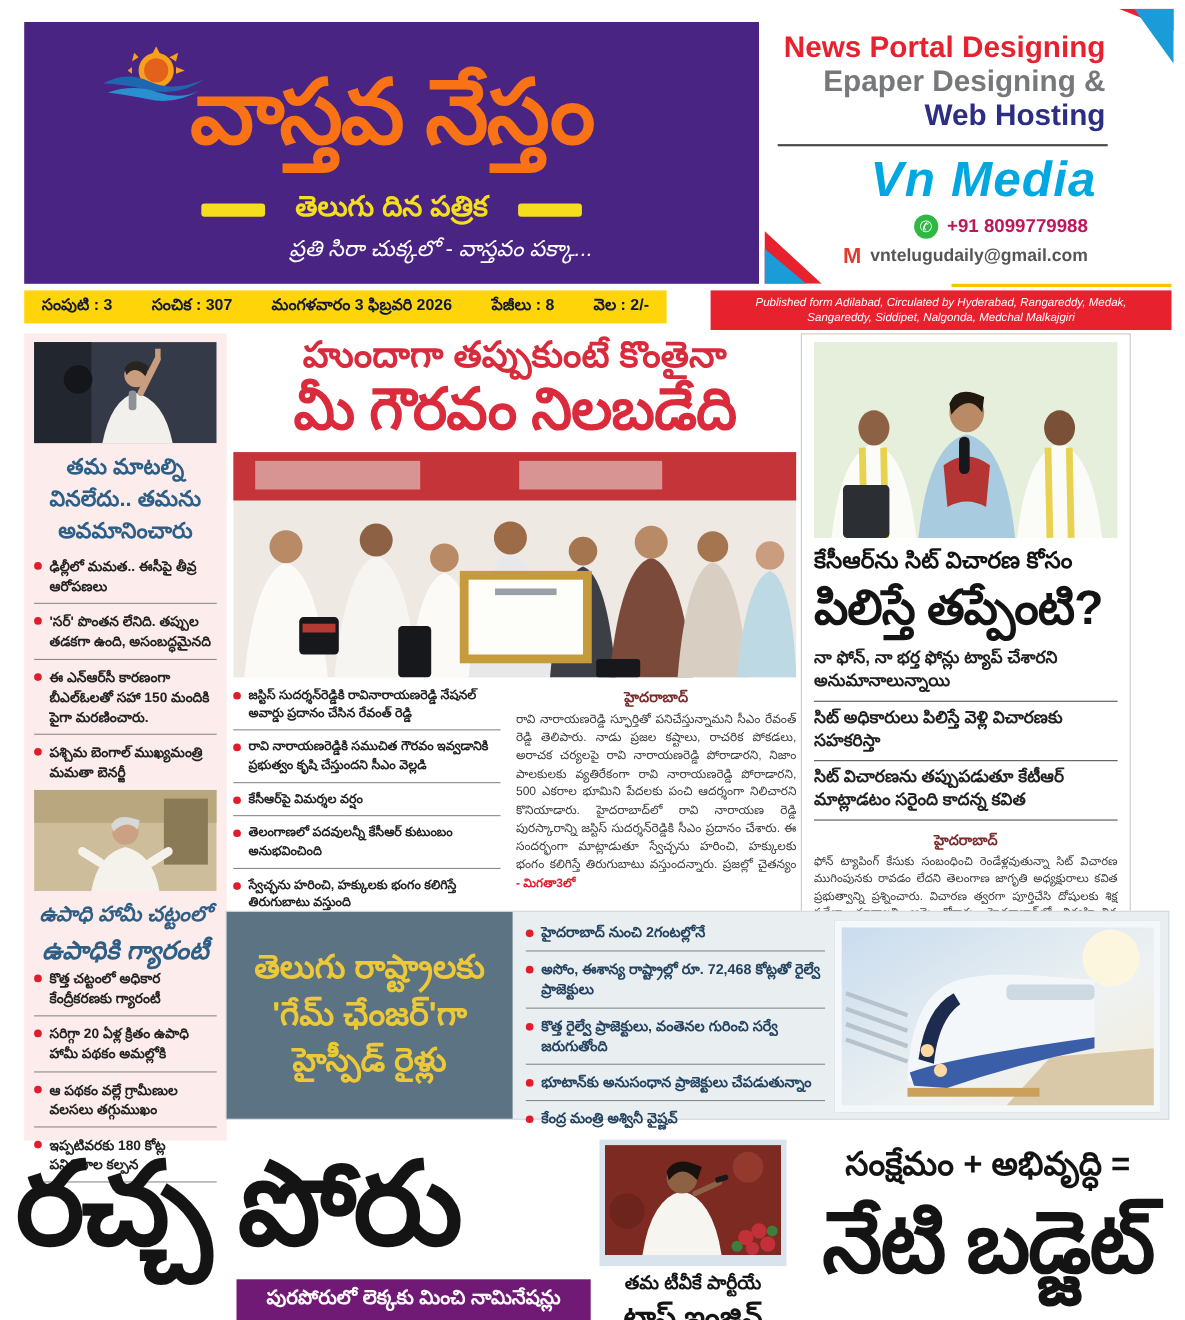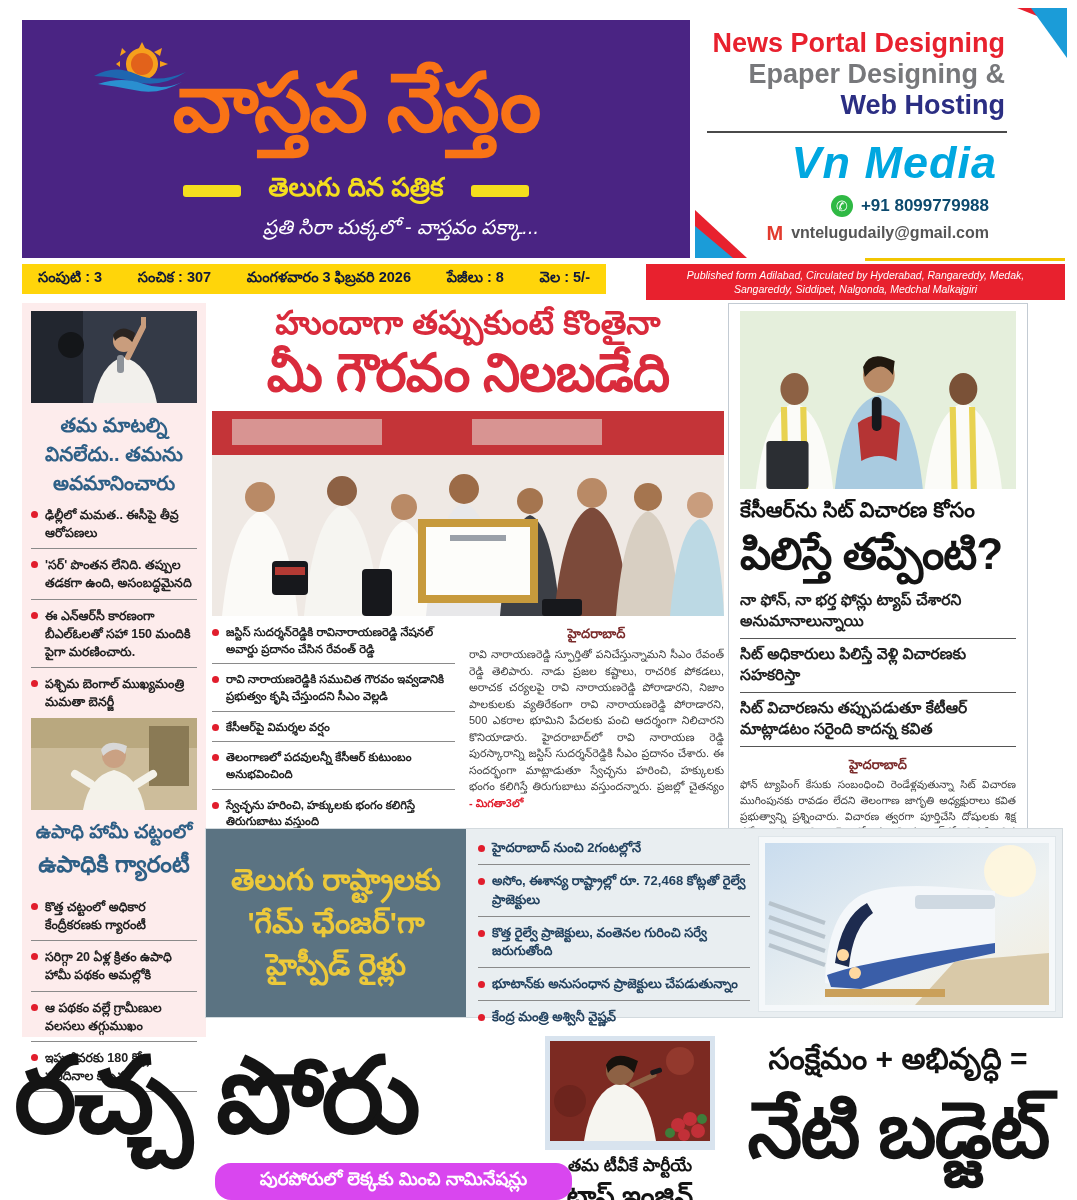--- a/index.html
+++ b/index.html
@@ -23,21 +23,21 @@
   .ad-corner-bl{position:absolute;left:0;bottom:0;}
   .ad-l1{margin-top:20px;text-align:right;padding-right:62px;font-size:27px;font-weight:800;color:#e8212e;}
   .ad-l2{text-align:right;padding-right:62px;font-size:27px;font-weight:800;color:#77787b;}
   .ad-l3{text-align:right;padding-right:62px;font-size:27px;font-weight:800;color:#2b2e83;}
   .ad-divider{width:300px;height:2px;background:#4a4a4a;margin:10px 60px 4px auto;}
   .ad-brand{text-align:right;padding-right:70px;font-size:45px;font-weight:900;font-style:italic;color:#00a7e0;letter-spacing:1px;}
   .ad-row{display:flex;align-items:center;justify-content:flex-end;padding-right:78px;gap:8px;margin-top:6px;}
   .wa-icon{display:inline-flex;align-items:center;justify-content:center;width:22px;height:22px;border-radius:50%;
            background:#2fb944;color:#fff;font-size:14px;}
   .gm-icon{display:inline-block;color:#e23b2e;font-size:20px;font-weight:900;line-height:1;}
-  .ad-phone{font-size:17px;font-weight:700;color:#0c4a6e;}
+  .ad-phone{font-size:17px;font-weight:700;color:#be185d;}
   .ad-email{font-size:16px;font-weight:700;color:#555;}
   .ad-underline{position:absolute;left:865px;top:258px;width:200px;height:3px;background:#f2c500;}
 
   
   .infobar{position:absolute;left:22px;top:264px;width:584px;height:30px;background:#ffd50a;
            display:flex;align-items:center;justify-content:space-between;padding:0 16px;box-sizing:border-box;
            font-size:14.5px;font-weight:700;color:#10183a;}
   .pubbox{position:absolute;left:646px;top:264px;width:419px;height:36px;background:#e8212e;color:#fff;
           font-style:italic;font-size:10.5px;line-height:1.35;display:flex;align-items:center;text-align:center;
           padding:0 14px;box-sizing:border-box;}
@@ -82,22 +82,22 @@
               display:flex;flex-direction:column;align-items:center;justify-content:center;gap:8px;}
   .rail-slate span{font-size:30px;font-weight:800;color:#edc93a;line-height:1.15;}
   .rail-bl{position:absolute;left:272px;top:10px;width:272px;font-size:13px;color:#23425f;}
   .rail-bl li::before{top:6px;}
   .rail-card{position:absolute;left:552px;top:7px;width:296px;height:174px;background:#f5f8fa;border:1px solid #dfe6ea;
              display:flex;align-items:center;justify-content:center;}
 
   
   .racha{position:absolute;left:14px;top:1042px;width:540px;font-size:106px;font-weight:900;color:#141414;
          line-height:1.0;letter-spacing:-3px;white-space:nowrap;}
-  .greenstrip{position:absolute;left:215px;top:1163px;width:357px;height:37px;background:#d946ef;color:#fff;
-              display:flex;align-items:center;justify-content:center;font-size:18px;font-weight:700;border-radius:16px;}
+  .greenstrip{position:absolute;left:215px;top:1163px;width:322px;height:37px;background:#701a75;color:#fff;
+              display:flex;align-items:center;justify-content:center;font-size:18px;font-weight:700;}
   .vijay{position:absolute;left:545px;top:1036px;width:170px;text-align:center;}
   .vijay-frame{background:#d8e3ee;padding:5px;display:block;}
   .vijay-c1{display:block;font-size:17px;font-weight:700;color:#141414;margin-top:6px;}
   .vijay-c2{display:block;font-size:27px;font-weight:900;color:#141414;margin-top:2px;}
   .budget{position:absolute;left:726px;top:1042px;width:344px;text-align:center;}
   .budget-l1{display:block;font-size:30px;font-weight:800;color:#141414;}
   .budget-l2{display:block;font-size:78px;font-weight:900;color:#141414;line-height:1.0;margin-top:8px;letter-spacing:-2px;}
 </style>
 </head>
 <body>
@@ -150,21 +150,21 @@
       <polygon points="0,30 0,62 38,62" fill="#1b9cd8"></polygon>
     </svg>
   </div>
   <div class="ad-underline"></div>
 
   <div class="infobar">
     <span>సంపుటి : 3</span>
     <span>సంచిక : 307</span>
     <span>మంగళవారం 3 ఫిబ్రవరి 2026</span>
     <span>పేజీలు : 8</span>
-    <span>వెల : 5/-</span>
+    <span>వెల : 2/-</span>
   </div>
   <div class="pubbox">Published form Adilabad, Circulated by Hyderabad, Rangareddy, Medak, Sangareddy, Siddipet, Nalgonda, Medchal Malkajgiri</div>
 
   <div class="left-col">
     <svg class="lc-photo" viewBox="0 0 166 92" preserveAspectRatio="none">
       <rect width="166" height="92" fill="#343a47"></rect>
       <rect width="52" height="92" fill="#22262f"></rect>
       <circle cx="40" cy="34" r="13" fill="#141619"></circle>
       <path d="M62 92 Q70 52 92 46 Q118 52 126 92 Z" fill="#f2f0ec"></path>
       <circle cx="93" cy="30" r="11" fill="#c99d7d"></circle>
@@ -182,21 +182,21 @@
     </ul>
     <svg class="lc-photo" viewBox="0 0 166 92" preserveAspectRatio="none" style="margin-top:4px;">
       <rect width="166" height="92" fill="#cdbd9b"></rect>
       <rect x="0" y="0" width="166" height="30" fill="#b9a87f"></rect>
       <rect x="118" y="8" width="40" height="60" fill="#8a7a55"></rect>
       <path d="M52 92 Q58 58 83 52 Q108 58 114 92 Z" fill="#f4f2ea"></path>
       <circle cx="83" cy="38" r="12" fill="#caa183"></circle>
       <path d="M70 32 Q76 20 96 28 L94 36 Q84 26 72 38 Z" fill="#d8d8d8"></path>
       <path d="M60 66 L44 56 M106 66 L122 56" stroke="#f4f2ea" stroke-width="8" stroke-linecap="round"></path>
     </svg>
-    <div class="lc-h" style="margin-bottom:17px;">
+    <div class="lc-h" style="margin-bottom:0;font-style:italic;">
       <span class="lc-h2a">ఉపాధి హామీ చట్టంలో</span>
       <span class="lc-h2b">ఉపాధికి గ్యారంటీ</span>
     </div>
     <ul class="bl">
       <li class="sep">కొత్త చట్టంలో అధికార కేంద్రీకరణకు గ్యారంటీ</li>
       <li class="sep">సరిగ్గా 20 ఏళ్ల క్రితం ఉపాధి హామీ పథకం అమల్లోకి</li>
       <li class="sep">ఆ పథకం వల్లే గ్రామీణుల వలసలు తగ్గుముఖం</li>
       <li class="sep">ఇప్పటివరకు 180 కోట్ల పనిదినాల కల్పన</li>
     </ul>
   </div>

